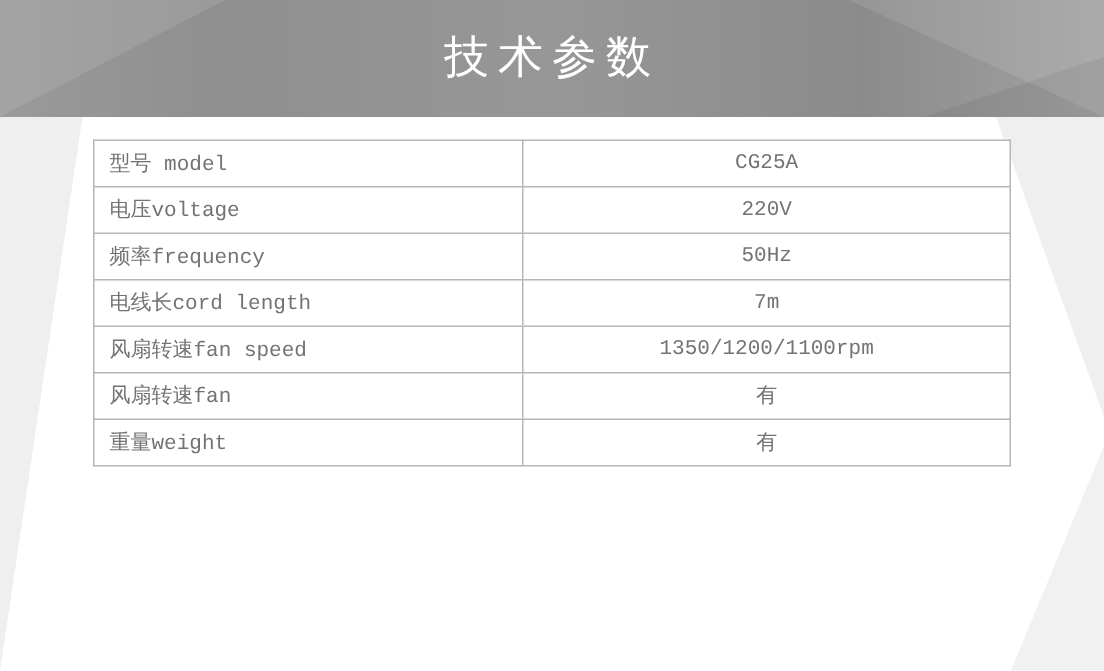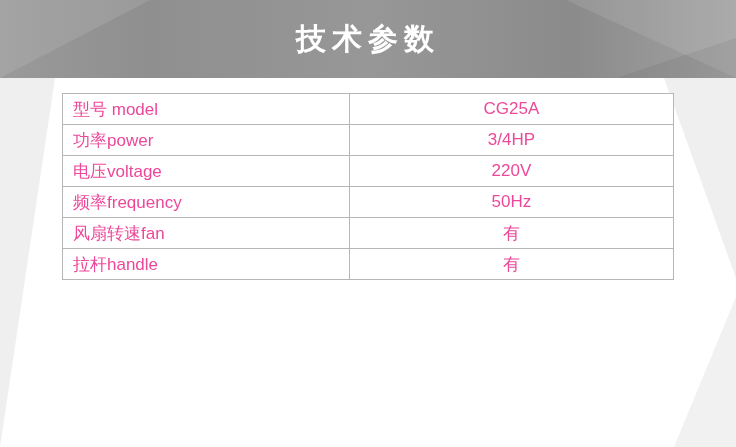--- a/index.html
+++ b/index.html
@@ -55,21 +55,21 @@
   .banner-title {
     position: absolute;
     left: 0;
     top: 0;
     width: 736px;
     height: 78px;
     line-height: 78px;
     text-align: center;
     color: #ffffff;
     font-size: 30px;
-    font-weight: bold;
+    font-weight: normal;
     letter-spacing: 6px;
     font-family: "DejaVu Sans", "Liberation Sans", sans-serif;
   }
   
   .wedge-left {
     position: absolute;
     left: 0;
     top: 78px;
     width: 0;
     height: 0;
@@ -103,23 +103,23 @@
   }
   table.spec {
     border-collapse: collapse;
     width: 612px;
     background: #ffffff;
   }
   table.spec td {
     border: 1px solid #b6b6b6;
     height: 30px;
     padding: 0 0 0 10px;
-    font-size: 17px;
-    color: #ec4899;
-    font-family: Liberation Sans, sans-serif;
+    font-size: 14px;
+    color: #737373;
+    font-family: Liberation Mono, monospace;
     white-space: nowrap;
   }
   table.spec td.label {
     width: 280px;
     text-align: left;
   }
   table.spec td.value {
     width: 330px;
     text-align: center;
     padding: 0;
@@ -142,36 +142,40 @@
   <div class="wedge-right-bottom"></div>
 
   <div class="table-wrap">
     <table class="spec">
       <tbody>
           <tr>
             <td class="label">型号 model</td>
             <td class="value">CG25A</td>
           </tr>
           <tr>
-            <td class="label">功率power</td>
-            <td class="value">3/4HP</td>
-          </tr>
-          <tr>
             <td class="label">电压voltage</td>
             <td class="value">220V</td>
           </tr>
           <tr>
             <td class="label">频率frequency</td>
             <td class="value">50Hz</td>
           </tr>
           <tr>
+            <td class="label">电线长cord length</td>
+            <td class="value">7m</td>
+          </tr>
+          <tr>
+            <td class="label">风扇转速fan speed</td>
+            <td class="value">1350/1200/1100rpm</td>
+          </tr>
+          <tr>
             <td class="label">风扇转速fan</td>
             <td class="value">有</td>
           </tr>
           <tr>
-            <td class="label">拉杆handle</td>
+            <td class="label">重量weight</td>
             <td class="value">有</td>
           </tr>
         </tbody>
     </table>
   </div>
 
 </div>
 
 </body></html>

